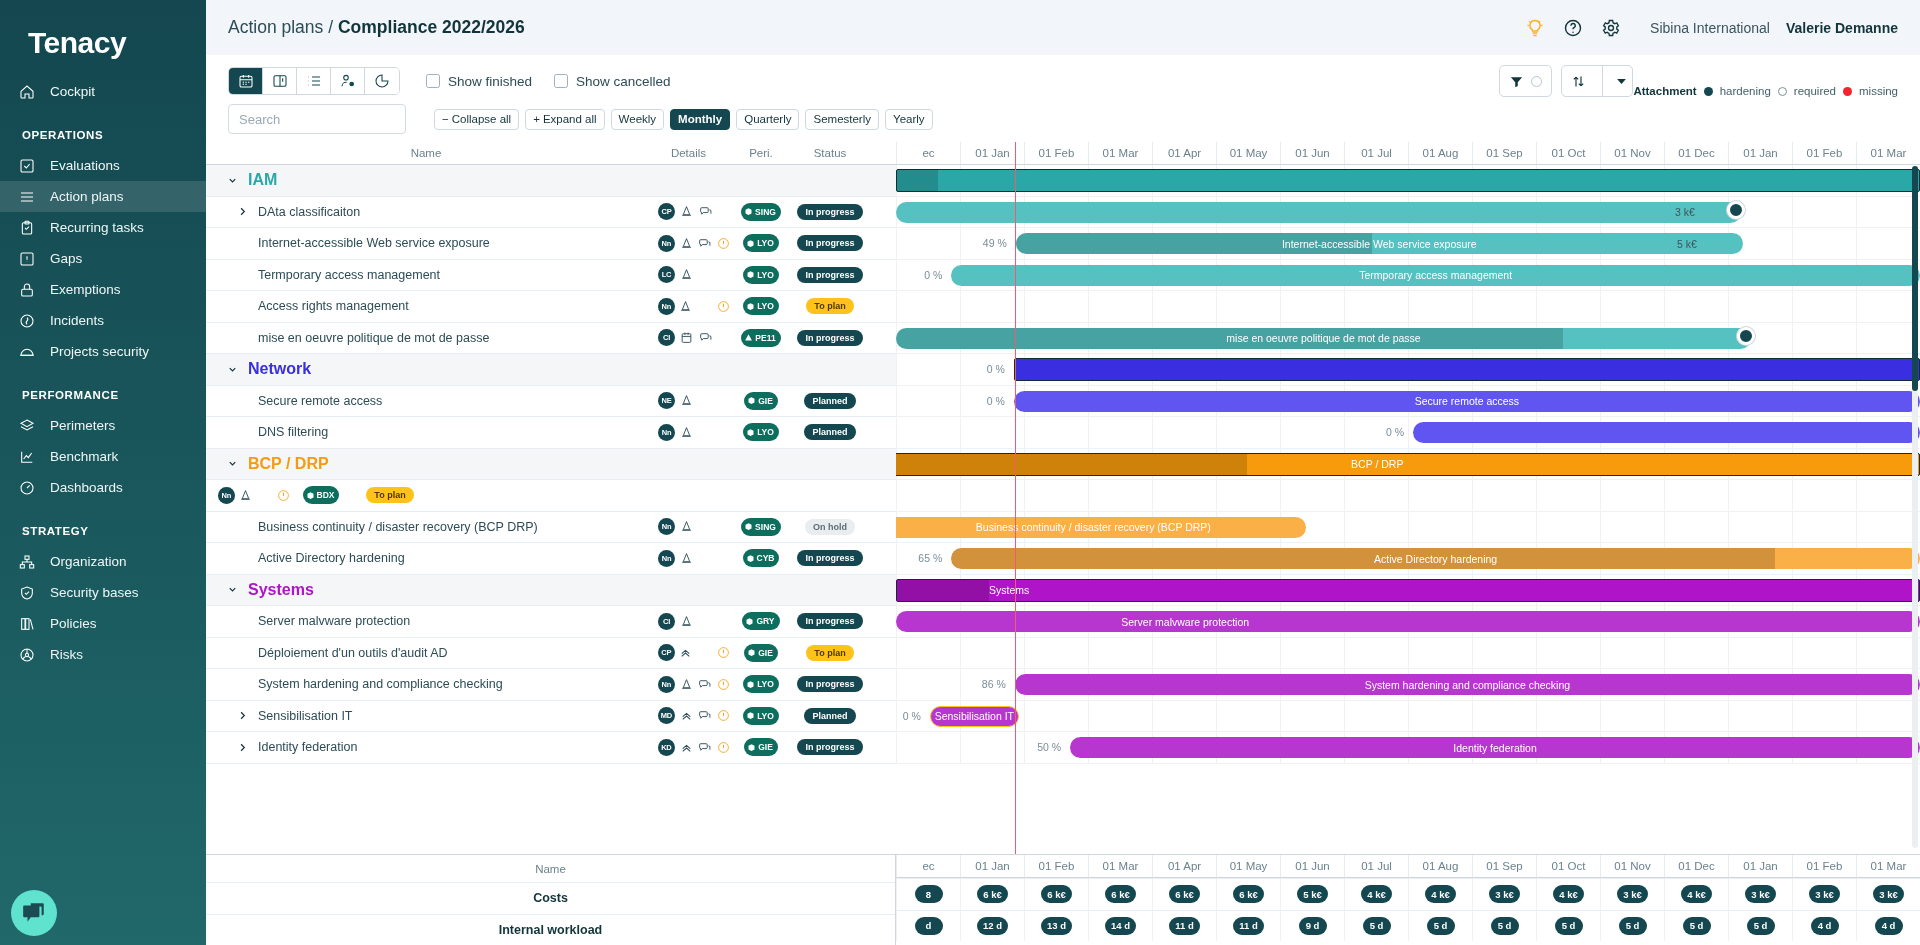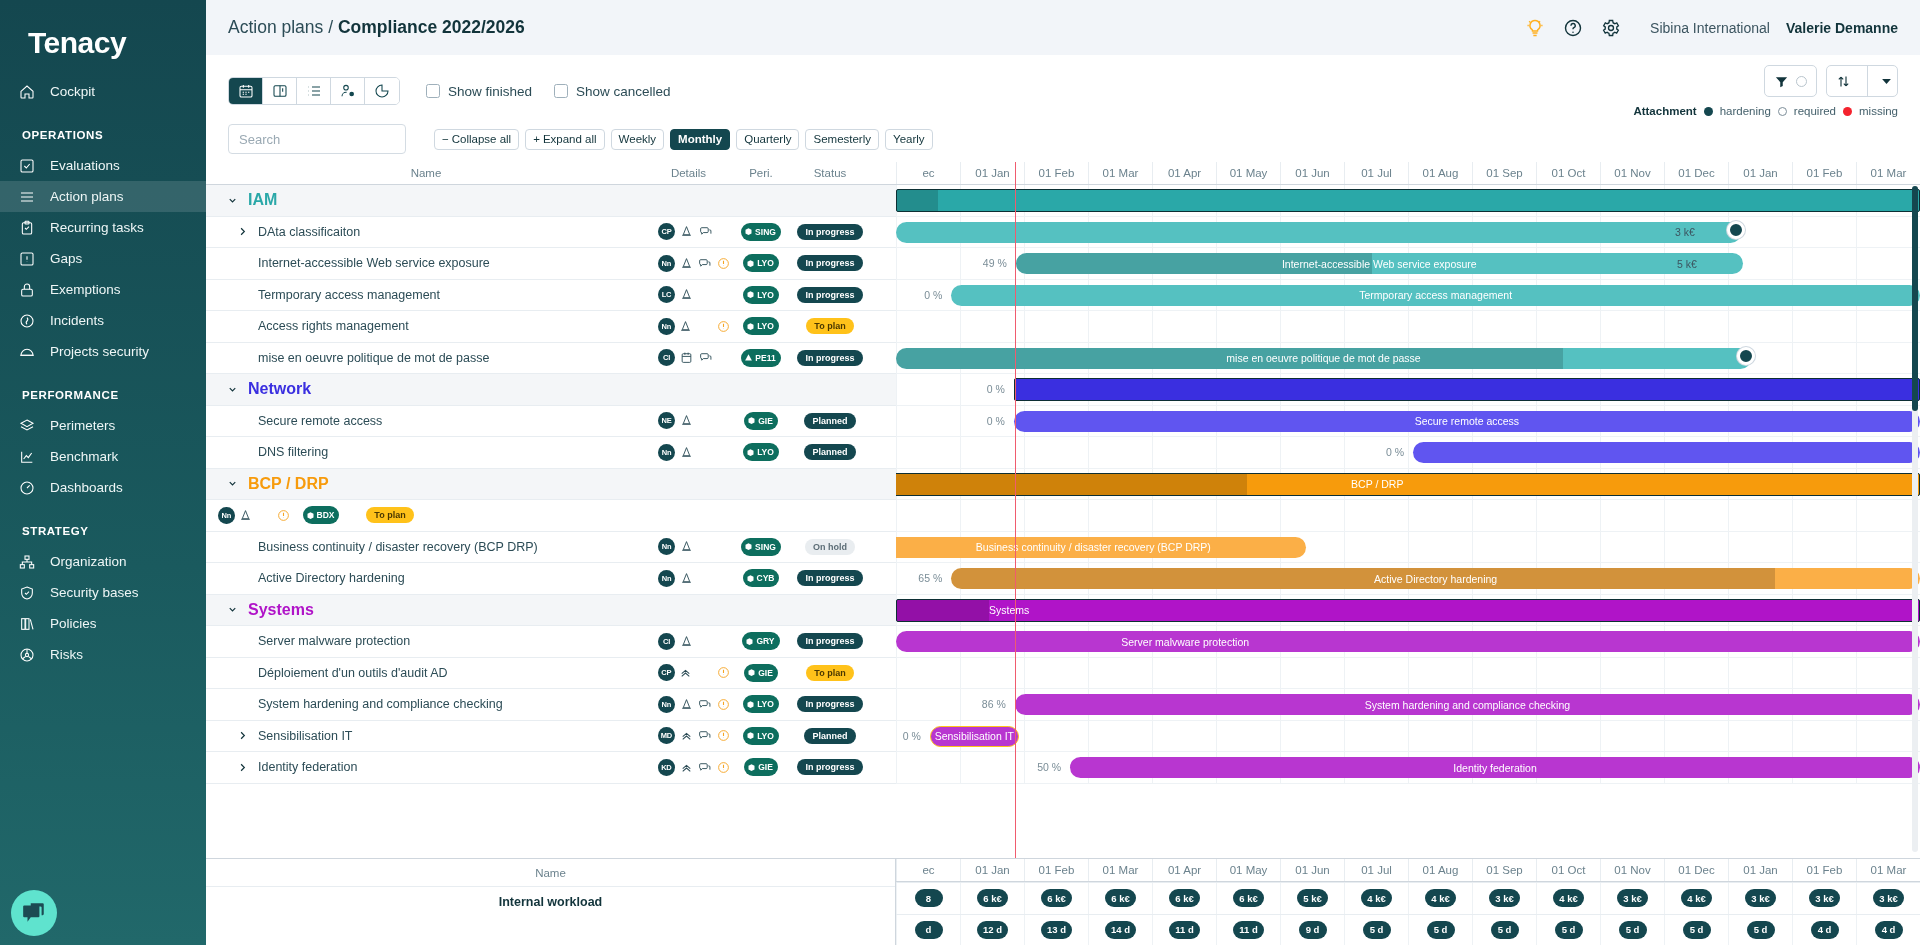--- a/index.html
+++ b/index.html
@@ -65,21 +65,21 @@
     border-right:1px solid #cfd8e0; background:#fff; cursor:pointer;
   }
   .viewtab:last-child { border-right:none; }
   .viewtab.active { background:#14474f; }
   .viewtab svg { width:16px; height:16px; stroke:#14474f; fill:none; stroke-width:1.6; }
   .viewtab.active svg { stroke:#fff; }
   .chk-group { display:flex; align-items:center; gap:22px; margin-left:26px; }
   .chk { display:flex; align-items:center; gap:8px; font-size:13.5px; color:#2c4c56; cursor:pointer; }
   .chk .box { width:14px; height:14px; border:1.5px solid #9fb0bb; border-radius:2.5px; background:#fff; }
 
-  .toolbar-right { margin-left:auto; display:flex; flex-direction:column; align-items:flex-end; }
+  .toolbar-right { margin-left:auto; display:flex; flex-direction:row; align-items:flex-end; }
   .btn-grp { display:flex; gap:9px; }
   .sqbtn {
     border:1px solid #cfd8e0; border-radius:5px; background:#fff;
     height:32px; display:flex; align-items:center; padding:0 9px; gap:7px; cursor:pointer;
   }
   .sqbtn svg { width:15px; height:15px; fill:#12343b; }
   .circ-empty { width:11px; height:11px; border-radius:50%; border:1.4px solid #b9c5cd; }
   .divider-v { width:1px; background:#cfd8e0; height:100%; }
   .legend { display:flex; align-items:center; gap:7px; font-size:11.5px; color:#45616c; margin-top:8px; }
   .legend b { color:#12343b; font-size:11.5px; }
@@ -1509,20 +1509,21 @@
         <div class="today-line" id="today-line" style="left: 11.6%;"></div>
         <div class="scroll-track"></div>
         <div class="scrollbar-v"></div>
       </div>
     </div>
 
     <div class="footer-pane">
       <div class="left-pane" style="border-right:1px solid #cfd6dd">
         <div class="foot-hdr">Name</div>
         <div id="foot-labels">
+            <div class="foot-row">Costs</div>
             <div class="foot-row">Internal workload</div>
           </div>
       </div>
       <div class="right-pane" style="overflow:visible">
         <div class="tl-hdr" id="foot-header">
             <div class="tl-col">ec</div>
             <div class="tl-col">01 Jan</div>
             <div class="tl-col">01 Feb</div>
             <div class="tl-col">01 Mar</div>
             <div class="tl-col">01 Apr</div>

